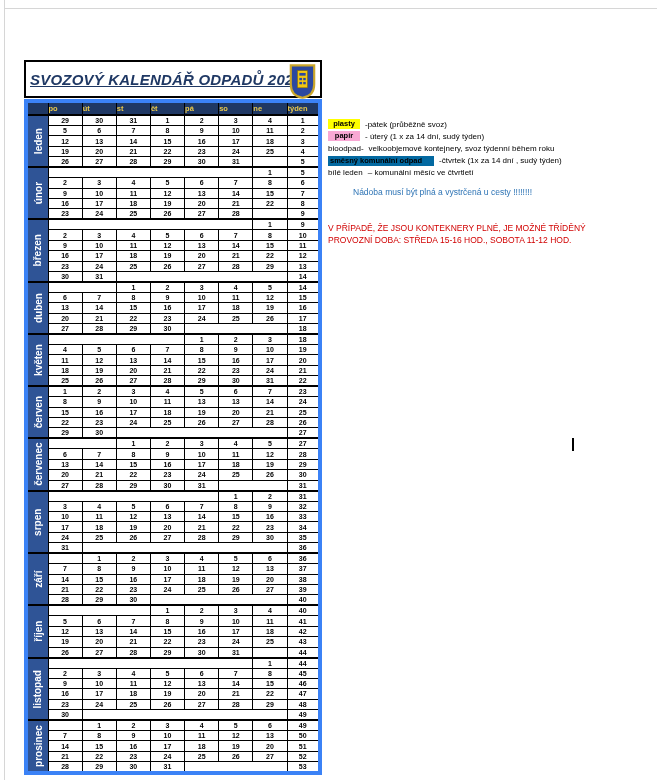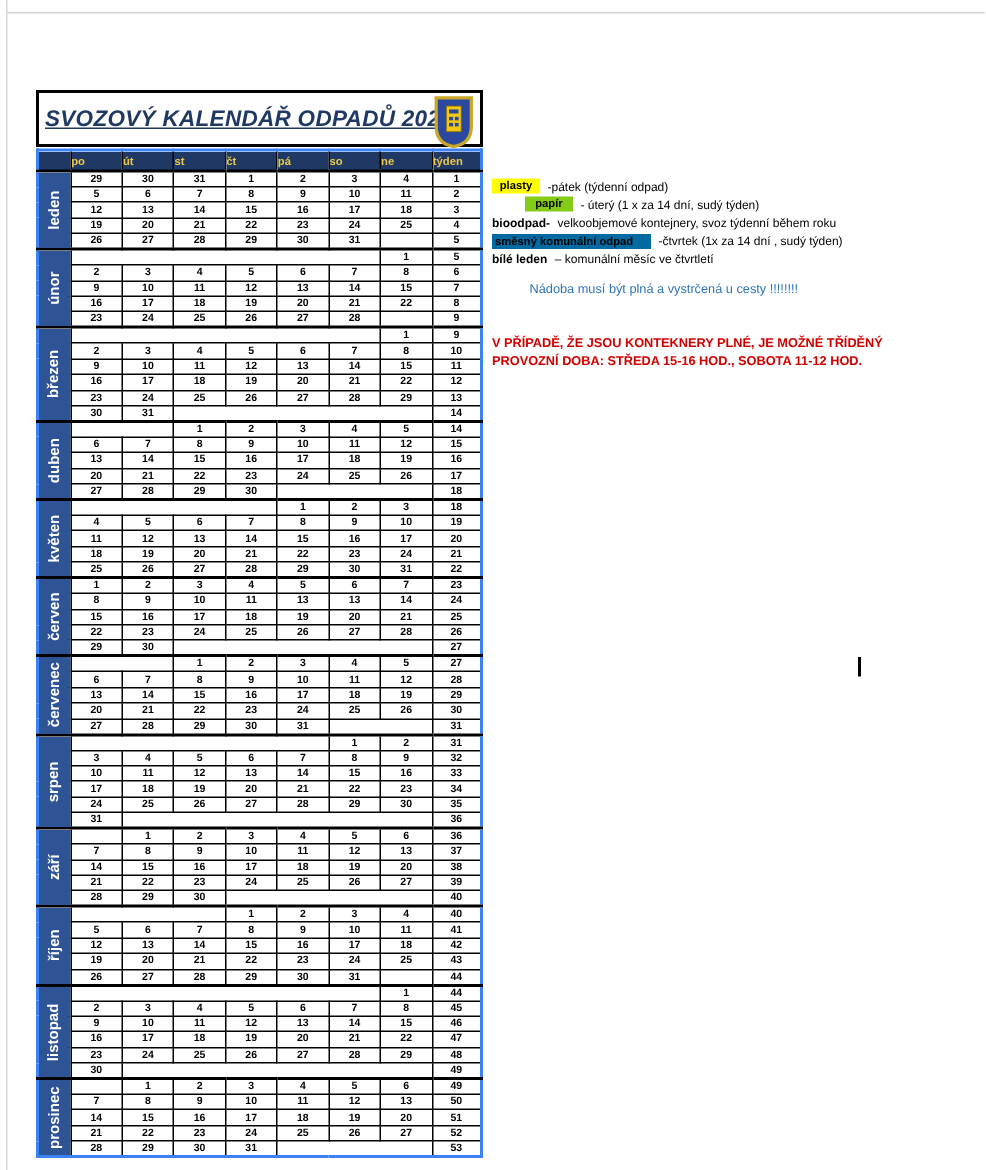--- a/index.html
+++ b/index.html
@@ -12,21 +12,21 @@
 
   
   .title-box { position:absolute; left:24px; top:60px; width:298px; height:38px;
     border:2px solid #000; background:#fff; display:flex; align-items:center; }
   .title-text { font-size:15px; font-weight:bold; font-style:italic; text-decoration:underline;
     color:#1f3864; padding-left:4px; letter-spacing:0.2px; white-space:nowrap; }
   .logo { position:absolute; right:4px; top:2px; width:27px; height:35px; }
 
   
   table.cal { position:absolute; left:24px; top:99px; width:298px; border-collapse:collapse;
-    table-layout:fixed; border:2px solid #3b82f6; }
+    table-layout:fixed; border:4px solid #3b82f6; }
   table.cal th, table.cal td { border:1px solid #000; padding:0; overflow:hidden; }
   table.cal thead tr { height:14px; }
   table.cal tbody tr { height:10.4px; }
   th.corner, th.dayhdr, th.wkhdr { background:#1f3864; color:#e9c84b;
     font-size:7.5px; font-weight:bold; text-align:left; padding-left:2px; }
   th.wkhdr { padding-left:1px; }
   th.month { background:#2f5496; position:relative; border:2px solid #000; }
   .rot { position:absolute; inset:0; display:flex; align-items:center; justify-content:center;
     transform:rotate(-90deg); color:#fff; font-weight:bold; font-size:10px; white-space:nowrap; }
   table.cal td { font-size:7px; font-weight:bold; text-align:center; color:#000; background:#fff;
@@ -35,29 +35,29 @@
   td.papir  { background:#2ba7de; }
   td.smes   { background:#bfbfbf; }
   td.wk { background:#1f3864; color:#fff; }
   tr.month-start td, tr.month-start th { border-top:2px solid #000; }
 
   
   .legend { position:absolute; left:328px; top:118px; width:326px; }
   .legend-row { display:flex; align-items:center; height:12.2px; font-size:8px; color:#000; white-space:nowrap; }
   .chip { font-size:7.5px; font-weight:bold; text-align:center; height:10px; line-height:10px; }
   .chip-plasty { background:#ffff00; width:32px; }
-  .chip-papir  { background:#84cc16; width:32px;margin-left:22px; }
+  .chip-papir  { background:#f9a8d4; width:32px; }
   .chip-smes   { background:#0369a1; width:106px; text-align:left; padding-left:2px; }
-  .lbl-plain { font-weight:bold; font-size:8px; }
+  .lbl-plain { font-weight:normal; font-size:8px; }
   .legend-desc { margin-left:5px; font-size:8px; }
 
   .note-blue { position:absolute; left:328px; top:187px; width:326px;
     color:#2e74b5; font-size:8.5px; font-weight:normal; white-space:nowrap;margin-left:25px; }
   .note-red { position:absolute; left:328px; top:222px; width:329px;
-    color:#d10000; font-size:8.5px; font-weight:bold; line-height:12.3px; white-space:nowrap; }
+    color:#d10000; font-size:8.5px; font-weight:normal; line-height:12.3px; white-space:nowrap; }
 
   .caret { position:absolute; left:572px; top:438px; width:1.5px; height:13px; background:#000; }
 </style>
 </head>
 <body>
 
 <div class="page">
   <div class="guide-v"></div>
   <div class="guide-h"></div>
 
@@ -714,21 +714,21 @@
           <td>31</td>
           <td colspan="3" class="empty"></td>
           <td class="wk">53</td>
         </tr>
       </tbody>
   </table>
 
   <div class="legend">
       <div class="legend-row">
         <span class="chip chip-plasty">plasty</span>
-        <span class="legend-desc">-pátek (týdenní odpad)</span>
+        <span class="legend-desc">-pátek (průběžně svoz)</span>
       </div>
       <div class="legend-row">
         <span class="chip chip-papir">papír</span>
         <span class="legend-desc">- úterý (1 x za 14 dní, sudý týden)</span>
       </div>
       <div class="legend-row">
         <span class="lbl-plain">bioodpad-</span>
         <span class="legend-desc">velkoobjemové kontejnery, svoz týdenní během roku</span>
       </div>
       <div class="legend-row">

